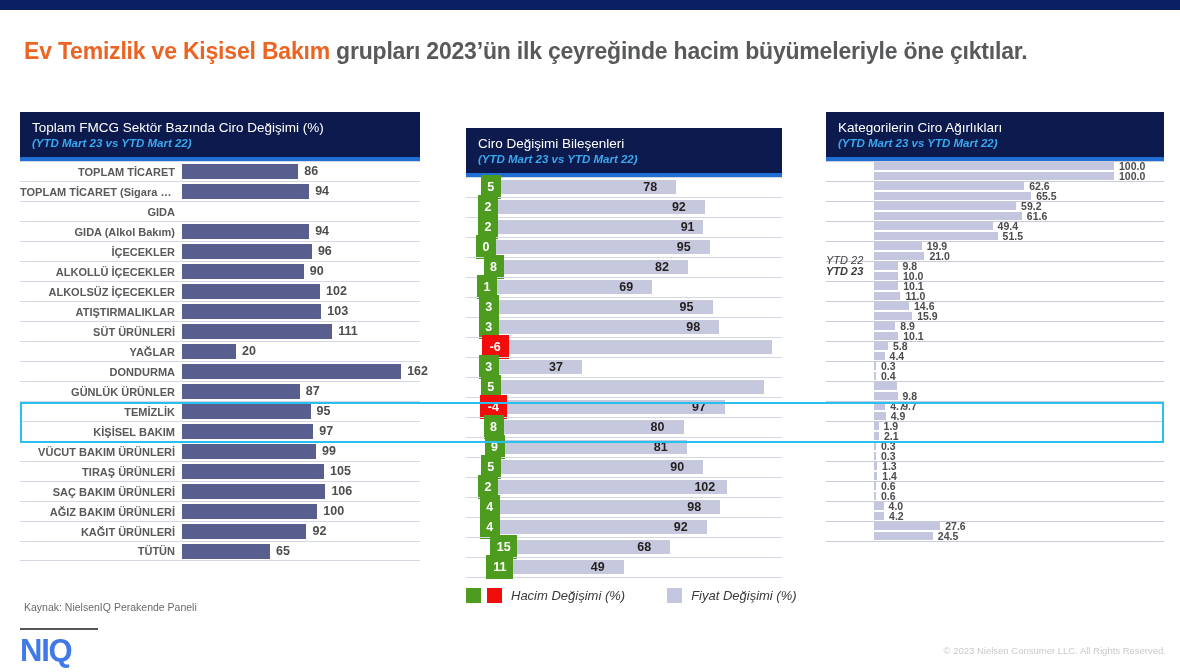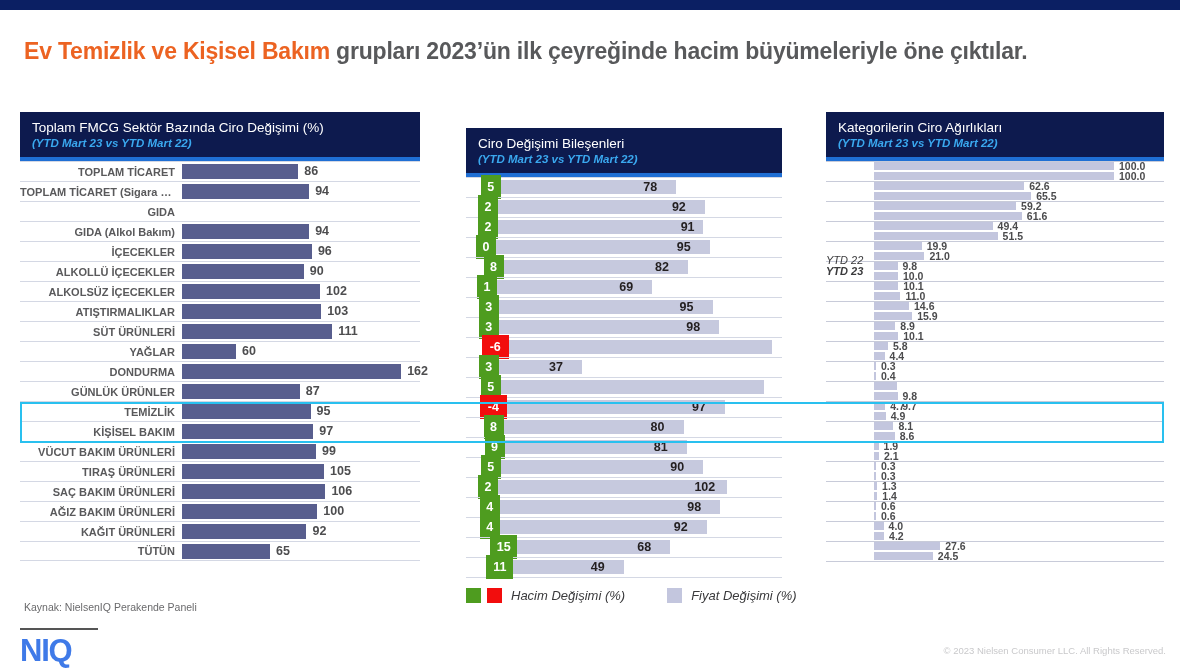--- a/index.html
+++ b/index.html
@@ -258,21 +258,21 @@
           <div class="lbl">SÜT ÜRÜNLERİ</div>
           <div class="barwrap">
             <div class="bar" style="width: 150.176px;"></div>
             <div class="val" style="left: 156.176px;">111</div>
           </div>
         </div>
         <div class="lrow row">
           <div class="lbl">YAĞLAR</div>
           <div class="barwrap">
             <div class="bar" style="width: 54.1176px;"></div>
-            <div class="val" style="left: 60.1176px;">60</div>
+            <div class="val" style="left: 60.1176px;">20</div>
           </div>
         </div>
         <div class="lrow row">
           <div class="lbl">DONDURMA</div>
           <div class="barwrap">
             <div class="bar" style="width: 219.176px;"></div>
             <div class="val" style="left: 225.176px;">162</div>
           </div>
         </div>
         <div class="lrow row">
@@ -560,27 +560,20 @@
           <div class="rval a" style="left: 76.28px; margin-top: 20px;">9.7</div>
           <div class="rbar b" style="width: 23.52px;"></div>
           <div class="rval b" style="left: 76.52px;">9.8</div>
         </div>
         <div class="rgrp">
           <div class="rline"></div>
           <div class="rbar a" style="width: 11.28px;"></div>
           <div class="rval a" style="left: 64.28px;">4.7</div>
           <div class="rbar b" style="width: 11.76px;"></div>
           <div class="rval b" style="left: 64.76px;">4.9</div>
-        </div>
-        <div class="rgrp">
-          <div class="rline"></div>
-          <div class="rbar a" style="width: 19.44px;"></div>
-          <div class="rval a" style="left: 72.44px;">8.1</div>
-          <div class="rbar b" style="width: 20.64px;"></div>
-          <div class="rval b" style="left: 73.64px;">8.6</div>
         </div>
         <div class="rgrp">
           <div class="rline"></div>
           <div class="rbar a" style="width: 4.56px;"></div>
           <div class="rval a" style="left: 57.56px;">1.9</div>
           <div class="rbar b" style="width: 5.04px;"></div>
           <div class="rval b" style="left: 58.04px;">2.1</div>
         </div>
         <div class="rgrp">
           <div class="rline"></div>

